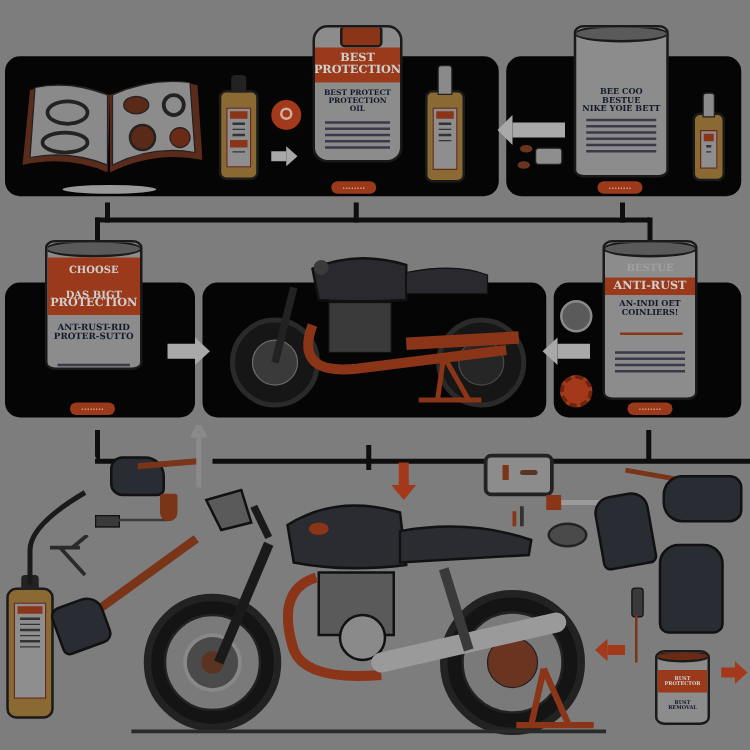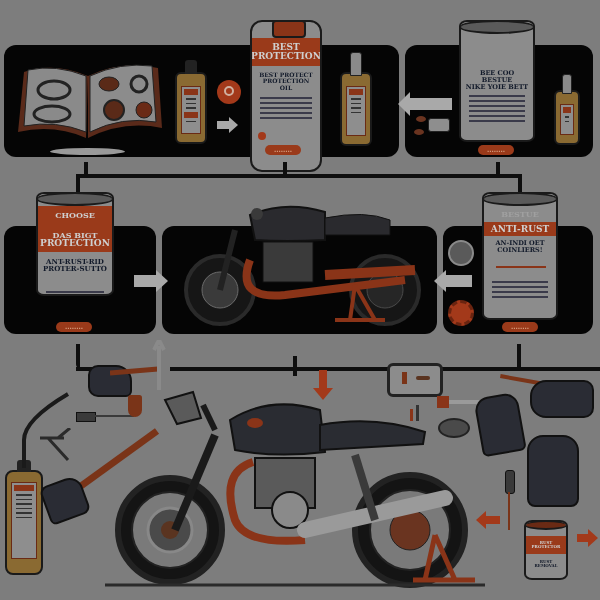--- a/index.html
+++ b/index.html
@@ -60,21 +60,21 @@
     </div>
 </div>
 
 <div class="circle-icon red" style="left:217px;top:80px;width:24px;height:24px;">
   <div style="position:absolute;left:7px;top:6px;width:10px;height:10px;border:2px solid #d0b0a0;border-radius:50%;box-sizing:border-box;"></div>
 </div>
 
 <div class="arrow-w" style="left:217px;top:121px;width:12px;height:8px;"></div>
 <div class="abs" style="left:229px;top:117px;width:0;height:0;border-left:9px solid #a9a9a9;border-top:8px solid transparent;border-bottom:8px solid transparent;"></div>
 
-<div class="can" style="left:250px;top:20px;width:72px;height:152px;border-radius:12px;">
+<div class="can" style="left:250px;top:20px;width:72px;height:110px;border-radius:12px;">
   <div class="abs" style="left:20px;top:-2px;width:30px;height:14px;background:#8a3418;border:2px solid #1a1a1a;border-radius:4px;"></div>
   <div class="band" style="top:16px;height:28px;">
     <span style="font-size:9px;">BEST</span>
     <span style="font-size:9px;">PROTECTION</span>
   </div>
   <div class="sub" style="top:50px;font-size:6px;">
     <div>BEST PROTECT</div>
     <div>PROTECTION OIL</div>
   </div>
   <div class="lines" style="top:72px;">

